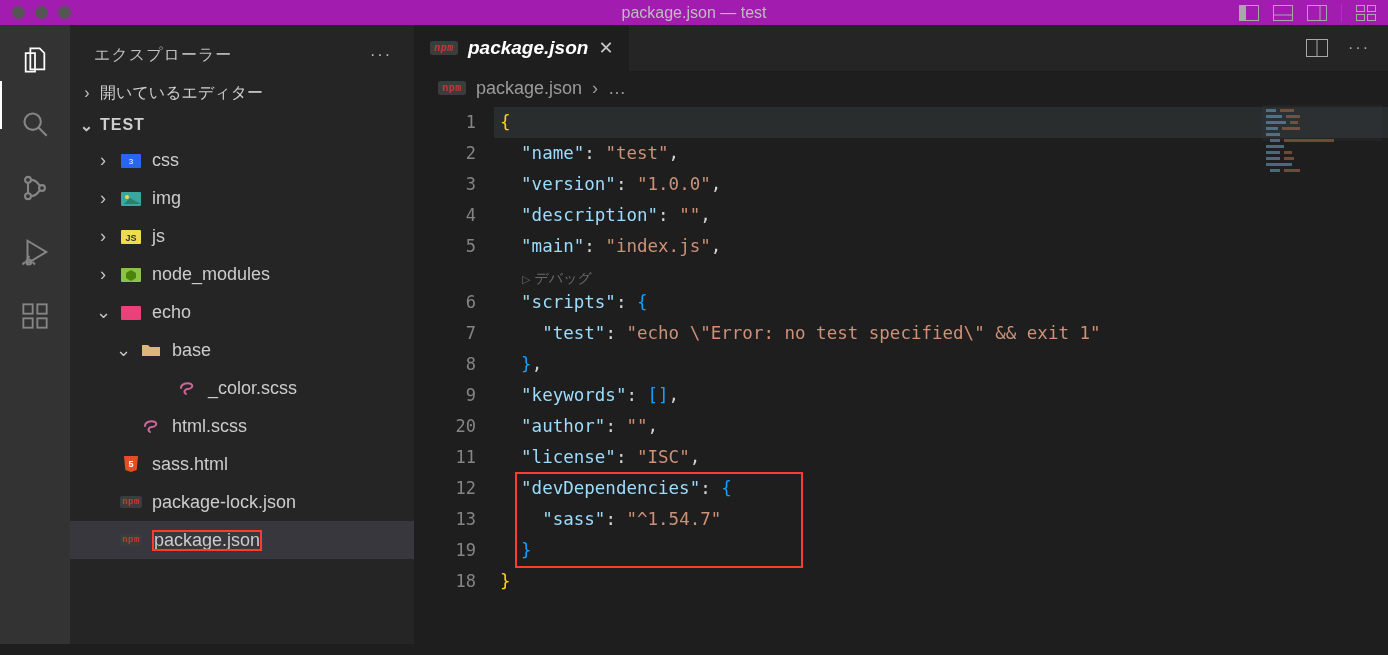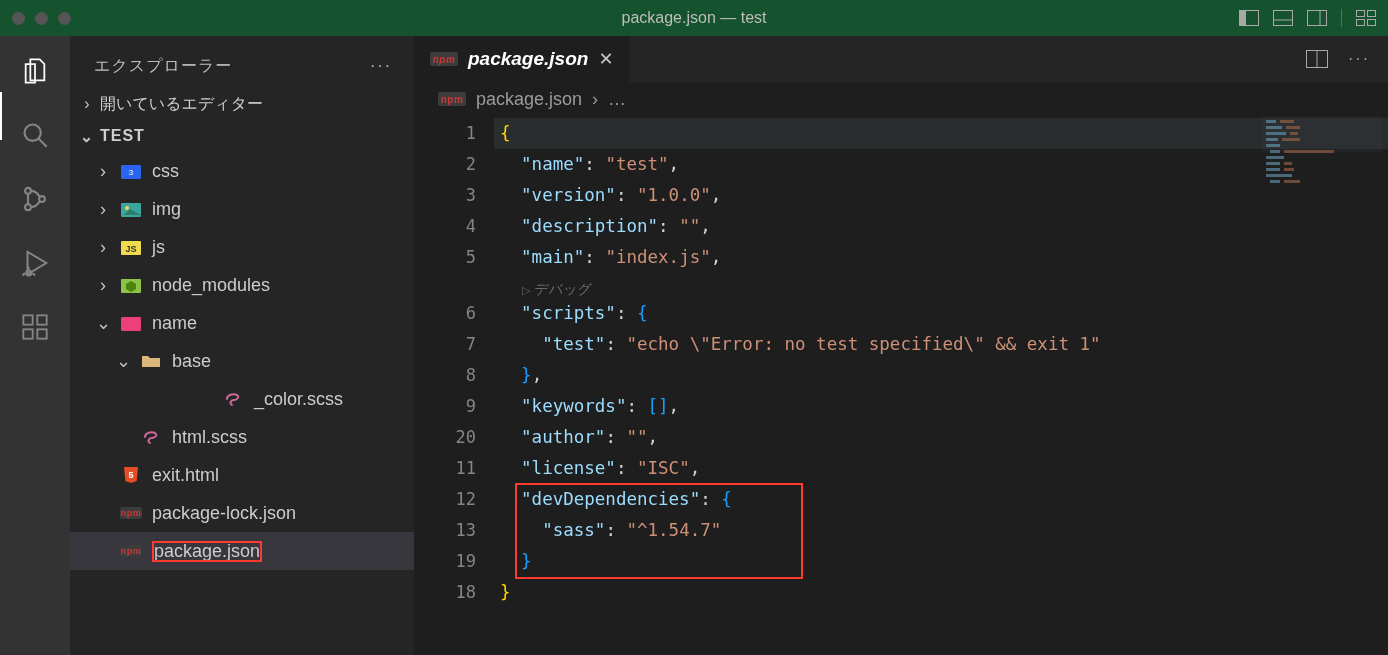--- a/index.html
+++ b/index.html
@@ -6,23 +6,23 @@
   body {
     width: 1388px; height: 655px;
     background: #1e1e1e;
     font-family: -apple-system, "Segoe UI", "Hiragino Sans", sans-serif;
     color: #cccccc;
     overflow: hidden;
     font-size: 16px;
   }
   
   .titlebar {
-    height: 36px;
+    height: 25px;
     display: flex; align-items: center;
-    background: #14532d;
+    background: #a21caf;
     padding: 0 12px;
     position: relative;
   }
   .traffic-lights { display: flex; gap: 10px; align-items: center; }
   .dot { width: 13px; height: 13px; border-radius: 50%; background: #555; }
   .title-center {
     position: absolute; left: 0; right: 0; text-align: center;
     color: #bdbdbd; font-size: 16px; pointer-events: none;
   }
   .title-actions {
@@ -69,21 +69,21 @@
     color:#cccccc; font-size:18px; cursor:pointer;
     padding-right:12px;
   }
   .tree-row.selected { background:#37373d; }
   .twisty { width:14px; text-align:center; color:#c5c5c5; }
   .file-ico { width:22px; height:22px; display:flex; align-items:center; justify-content:center; }
   .hl-red { outline: 2px solid #ff3b30; outline-offset:-2px; padding:0 2px;}
   
   .ind1 { padding-left: 26px; }
   .ind2 { padding-left: 46px; }
-  .ind3 { padding-left: 82px; margin-left: 46px; }
+  .ind3 { padding-left: 82px; }
 
   
   .editor-area { flex:1; background:#1e1e1e; display:flex; flex-direction:column; position:relative; }
   .tabbar {
     height: 46px; background:#252526; display:flex; align-items:stretch;
   }
   .tab {
     display:flex; align-items:center; gap:10px;
     padding: 0 16px; background:#1e1e1e;
     font-style: italic; font-size: 19px; color:#ffffff;
@@ -91,21 +91,21 @@
   }
   .tab .close { font-style:normal; color:#c5c5c5; font-size:18px; }
   .tab-actions { margin-left:auto; display:flex; align-items:center; gap:20px; padding-right:18px; color:#a8a8a8;}
   .breadcrumb {
     height: 34px; display:flex; align-items:center; gap:10px; padding-left:24px;
     font-size:18px; color:#9b9b9b;
   }
   .npm-badge {
     width:28px; height:14px; background:#3c3c3c; color:#cb3837;
     font-size:10px; font-weight:700; display:flex; align-items:center; justify-content:center;
-    border-radius:2px; letter-spacing:0.5px;
+    border-radius:2px; letter-spacing:0.5px;font-family:Liberation Mono, monospace;
   }
   .npm-badge.small { width:24px; height:12px; font-size:9px; }
   .code-wrap { flex:1; display:flex; position:relative; font-family: Menlo, Consolas, monospace; }
   .gutter {
     width:80px; text-align:right; color:#858585; font-size:17px;
     padding-top: 2px; line-height:31px; padding-right:18px;
   }
   .code {
     flex:1; font-size:17.5px; line-height:31px; color:#d4d4d4;
     padding-top:2px; position:relative;
@@ -271,21 +271,21 @@
           </span>
         <span>node_modules</span>
       </div>
       <div class="tree-row ind1">
         <span class="twisty">⌄</span>
         <span class="file-ico">
             <svg width="20" height="16">
               <rect width="20" height="14" y="2" rx="1" fill="#ec407a"></rect>
             </svg>
           </span>
-        <span>name</span>
+        <span>echo</span>
       </div>
       <div class="tree-row ind2">
         <span class="twisty">⌄</span>
         <span class="file-ico">
             <svg width="20" height="16">
               <path d="M1 3h6l2 2h10v9H1z" fill="#dcb67a"></path>
             </svg>
           </span>
         <span>base</span>
       </div>
@@ -308,21 +308,21 @@
         <span>html.scss</span>
       </div>
       <div class="tree-row ind1">
         <span class="twisty"></span>
         <span class="file-ico">
             <svg width="18" height="20" viewBox="0 0 18 20">
               <path d="M2 2h14l-1.3 14L9 18l-5.7-2z" fill="#e44d26"></path>
               <text x="9" y="13" font-size="9" text-anchor="middle" fill="#fff" font-weight="bold">5</text>
             </svg>
           </span>
-        <span>exit.html</span>
+        <span>sass.html</span>
       </div>
       <div class="tree-row ind1">
         <span class="twisty"></span>
         <span class="file-ico">
             <span class="npm-badge small">npm</span>
           </span>
         <span>package-lock.json</span>
       </div>
       <div class="tree-row ind1 selected">
         <span class="twisty"></span>

